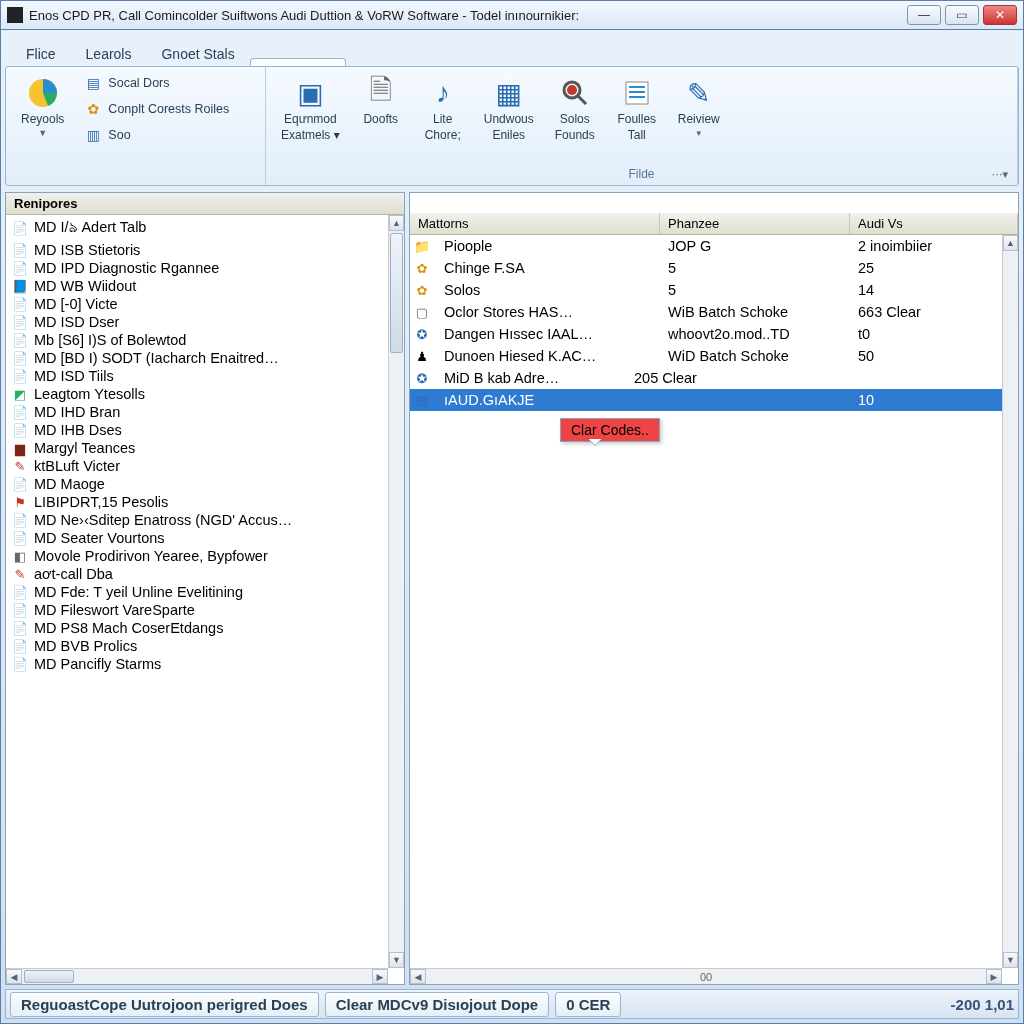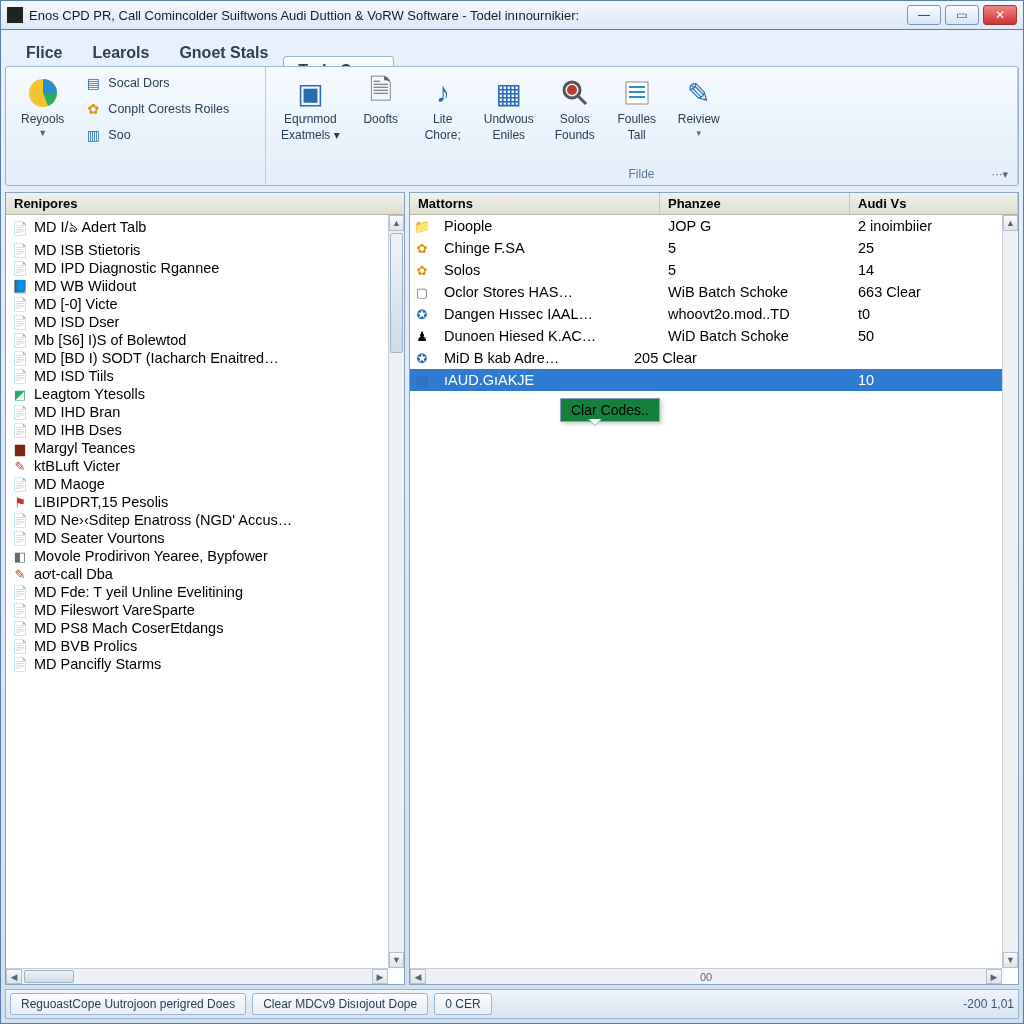--- a/index.html
+++ b/index.html
@@ -39,24 +39,23 @@
   display: flex; flex-direction: column;
 }
 
 
 .tabstrip {
   display: flex; align-items: flex-end;
   height: 32px; padding-left: 6px;
 }
 .tab {
   padding: 5px 14px 4px;
-  font-size: 16px; color: #2a4055;
+  font-size: 14px; color: #2a4055;
   border: 1px solid transparent;
   border-bottom: none;
-  font-weight: bold;
 }
 .tab.active {
   background: linear-gradient(#fdfefe, #eef5fb);
   border: 1px solid #9ab5d1;
   border-bottom: 1px solid #eef5fb;
   border-radius: 4px 4px 0 0;
   position: relative; top: 19px;
 }
 
 
@@ -142,52 +141,52 @@
   display:flex;
 }
 .hscroll .arrow{width:16px;background:linear-gradient(#f8fafc,#dde4eb);border:1px solid #b7c0ca;display:flex;align-items:center;justify-content:center;font-size:9px;color:#567;}
 .hscroll .track{flex:1;position:relative;}
 .hscroll .thumb{position:absolute;top:1px;bottom:1px;left:2px;width:50px;background:linear-gradient(#eef3f8,#cfdbe8);border:1px solid #9fb1c5;border-radius:2px;}
 .hscroll .page{position:absolute;top:0;bottom:0;left:50%;transform:translateX(-50%);font-size:11px;color:#666;display:flex;align-items:center;}
 
 
 .listhead{
   display:flex; background:linear-gradient(#f1f1ee,#dedecf);
-  border-bottom:1px solid #b5b5a2; font-weight:bold; font-size:13px;
+  border-bottom:1px solid #b5b5a2; font-weight:normal; font-size:13px;margin-top:20px;
 }
 .listhead .col, .listrow .cell{
   padding:3px 8px; border-right:1px solid #c8c8b8; overflow:hidden; white-space:nowrap;
 }
 .col1{width:250px;} .col2{width:190px;} .col3{flex:1;}
 .listbody{flex:1; position:relative; overflow:hidden; font-size:14.5px;}
 .listrows{position:absolute; inset:0 16px 16px 0;}
 .listrow{display:flex; align-items:center;}
 .listrow .ic{width:16px;height:16px;margin:0 6px 0 4px;display:flex;align-items:center;justify-content:center;font-size:13px;}
 .listrow .cell{border-right:none;}
 .listrow.sel{background:#2f7bd1;color:#fff;}
 .tooltip{
-  position:absolute; background:#15803d; border:1px solid #8aa3bd;
+  position:absolute; background:#ef4444; border:1px solid #8aa3bd;
   padding:3px 10px; font-size:14px; color:#000;
   box-shadow:2px 2px 4px rgba(0,0,0,.2);
 }
 .tooltip::after{
   content:""; position:absolute; bottom:-10px; left:28px;
   border:6px solid transparent; border-top-color:#fff;
 }
 .tooltip::before{
   content:""; position:absolute; bottom:-12px; left:27px;
   border:7px solid transparent; border-top-color:#8aa3bd;
 }
 
 
 .statusbar{
   height:30px; display:flex; align-items:center; gap:6px;
   background:linear-gradient(#edf3fa,#d7e4f1);
   border:1px solid #9ab5d1; margin-top:4px; padding:0 4px;
-  font-size:12px; color:#2a4055;
+  font-size:15px; color:#2a4055;font-weight:bold;
 }
 .statusbtn{
   background:linear-gradient(#fcfdfe,#e6eef7);
   border:1px solid #9ab5d1; border-radius:3px;
   padding:3px 10px;
 }
 .statusbar .spacer{flex:1;}
 .statusbar .num{color:#39527a;}
 
 

